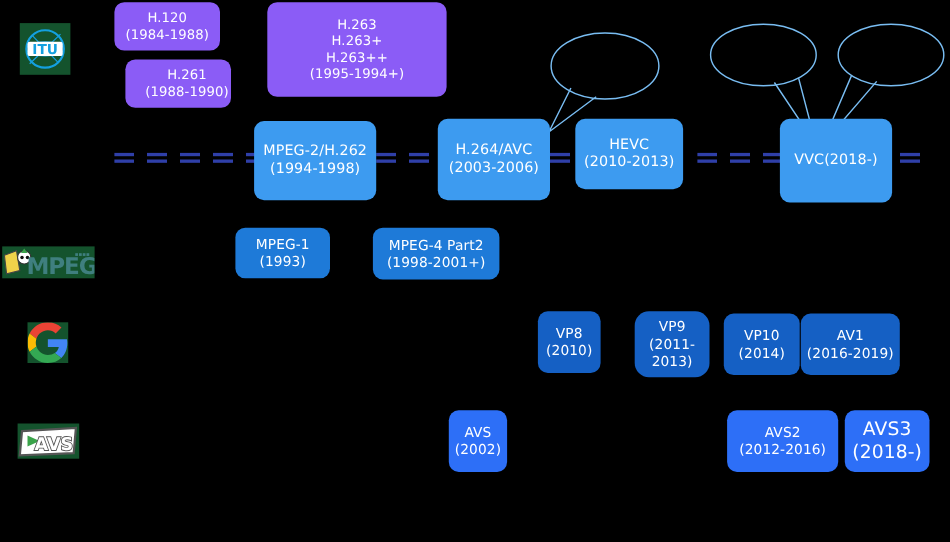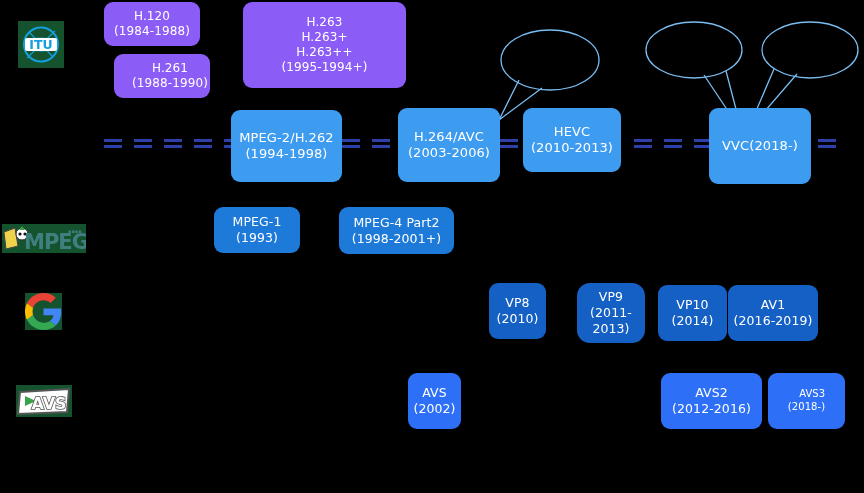--- a/index.html
+++ b/index.html
@@ -178,17 +178,17 @@
 
   <div class="node goog" style="left:728px;top:285px;width:90px;height:56px;font-size:12.5px;">AV1
 (2016-2019)</div>
 
   <div class="node avs" style="left:408px;top:373px;width:53px;height:56px;font-size:12.5px;">AVS
 (2002)</div>
 
   <div class="node avs" style="left:629px;top:373px;width:101px;height:56px;font-size:12.5px;margin-left:32px;">AVS2
 (2012-2016)</div>
 
-  <div class="node avs" style="left:768px;top:373px;width:77px;height:56px;font-size:10px;text-align:right;">AVS3
+  <div class="node avs" style="left:768px;top:373px;width:77px;height:56px;font-size:17px;">AVS3
 (2018-)</div>
 
 
 </div>
 
 </body></html>

